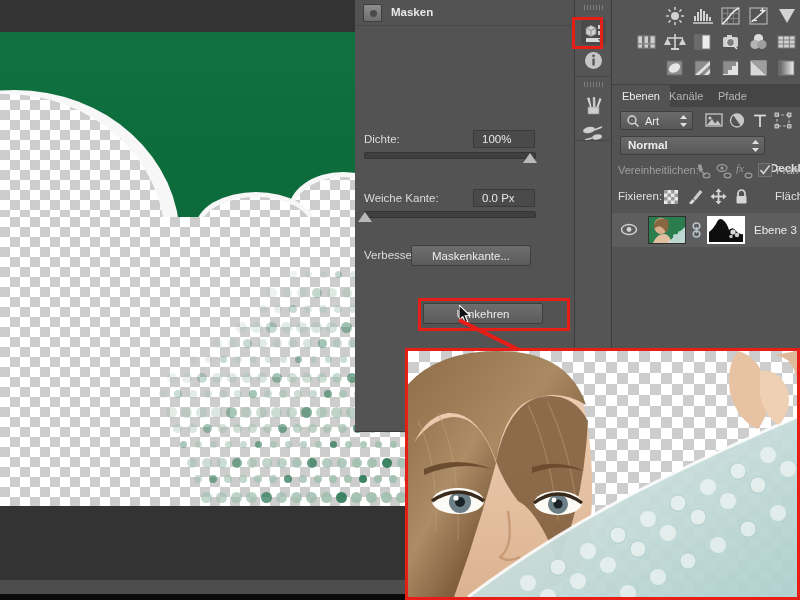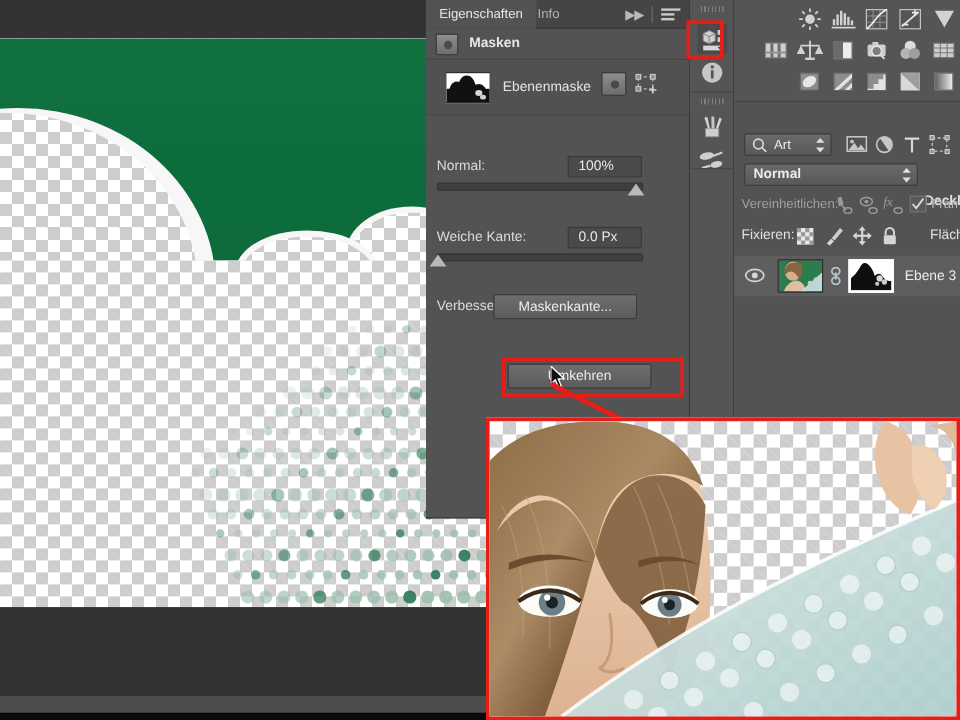--- a/index.html
+++ b/index.html
@@ -421,67 +421,28 @@
     </div>
 
     <div id="canvas-bottom">
       <div id="canvas-bottom-strip"></div>
       <div id="canvas-bottom-strip2"></div>
     </div>
   </div>
 
   <div id="properties-panel">
 
-    <div id="prop-tabbar">
-      <div class="ptab active" style="left:0;">
-        <span>Eigenschaften</span>
-      </div>
-      <div class="ptab inactive" style="left:82px;">
-        <span>Info</span>
-      </div>
-      <div id="prop-expand">▶▶</div>
-      <div id="prop-divider"></div>
-      <div id="prop-menu">
-          <i></i>
-          <i></i>
-          <i></i>
-        </div>
-    </div>
 
     <div id="masks-head">
       <div id="masks-head-icon"></div>
       <div id="masks-head-label">Masken</div>
     </div>
 
-    <div id="mask-row">
-      <div id="mask-thumb">
-        <div class="blob" style="left:0; top:13px; width:40px; height:14px;"></div>
-        <div class="blob" style="left:2px; top:7px; width:13px; height:20px; border-radius:50% 50% 0 0;"></div>
-        <div class="blob" style="left:9px; top:2px; width:16px; height:25px; border-radius:50% 50% 0 0;"></div>
-        <div class="blob" style="left:20px; top:9px; width:14px; height:18px; border-radius:50% 50% 0 0;"></div>
-        <div class="blob" style="left:24px; top:14px; width:6px; height:5px; background:#d8d8d8; border-radius:50%;"></div>
-        <div class="blob" style="left:28px; top:18px; width:5px; height:4px; background:#cfcfcf; border-radius:50%;"></div>
-      </div>
-      <div id="mask-row-label">Ebenenmaske</div>
-      <div id="mask-pixel-btn"></div>
-      <div id="mask-vector-btn">
-        <svg width="20" height="18" viewBox="0 0 20 18">
-          <rect x="3" y="3" width="12" height="10" fill="none" stroke="#b9b9b9" stroke-width="1" stroke-dasharray="2.5 2"></rect>
-          <rect x="1" y="1" width="4" height="4" fill="#8f8f8f" stroke="#d6d6d6" stroke-width="0.8"></rect>
-          <rect x="13" y="1" width="4" height="4" fill="#8f8f8f" stroke="#d6d6d6" stroke-width="0.8"></rect>
-          <rect x="1" y="11" width="4" height="4" fill="#8f8f8f" stroke="#d6d6d6" stroke-width="0.8"></rect>
-          <g stroke="#d6d6d6" stroke-width="1.4">
-              <line x1="15" y1="11" x2="15" y2="17"></line>
-              <line x1="12" y1="14" x2="18" y2="14"></line>
-            </g>
-        </svg>
-      </div>
-    </div>
-
-    <div class="field-label" style="left:9px; top:133px;">Normal:</div>
+
+    <div class="field-label" style="left:9px; top:133px;">Dichte:</div>
     <div class="value-box" style="left:118px; top:130px; width:62px;">100%</div>
     <div class="slider-track" style="left:9px; top:152px; width:172px;"></div>
     <div class="slider-thumb" style="left:168px; top:153px;"></div>
 
     <div class="field-label" style="left:9px; top:192px;">Weiche Kante:</div>
     <div class="value-box" style="left:118px; top:189px; width:62px;">0.0 Px</div>
     <div class="slider-track" style="left:9px; top:211px; width:172px;"></div>
     <div class="slider-thumb" style="left:3px; top:212px;"></div>
 
     <div class="field-label" style="left:9px; top:249px;">Verbessern:</div>
@@ -681,20 +642,31 @@
               <linearGradient id="gm" x1="0" x2="1">
                 <stop offset="0" stop-color="#5d5d5d"></stop>
                 <stop offset="1" stop-color="#f0f0f0"></stop>
               </linearGradient>
             </defs>
             <rect x="3" y="3" width="15" height="14" fill="url(#gm)" stroke="#7a7a7a"></rect>
           </svg>
       </div>
     </div>
 
+    <div id="layers-tabbar">
+      <div class="ltab active" style="left:0;">
+        <span>Ebenen</span>
+      </div>
+      <div class="ltab" style="left:47px;">
+        <span>Kanäle</span>
+      </div>
+      <div class="ltab" style="left:96px;">
+        <span>Pfade</span>
+      </div>
+    </div>
 
     <div id="layers-panel">
 
       <div id="filter-row">
         <div id="filter-select">
           <svg width="14" height="14" viewBox="0 0 14 14" style="position:absolute;left:5px;top:2px;">
             <circle cx="6" cy="6" r="4" fill="none" stroke="#d8d8d8" stroke-width="1.4"></circle>
             <line x1="9" y1="9" x2="12.5" y2="12.5" stroke="#d8d8d8" stroke-width="1.4"></line>
           </svg>
           <span id="filter-select-label">Art</span>

